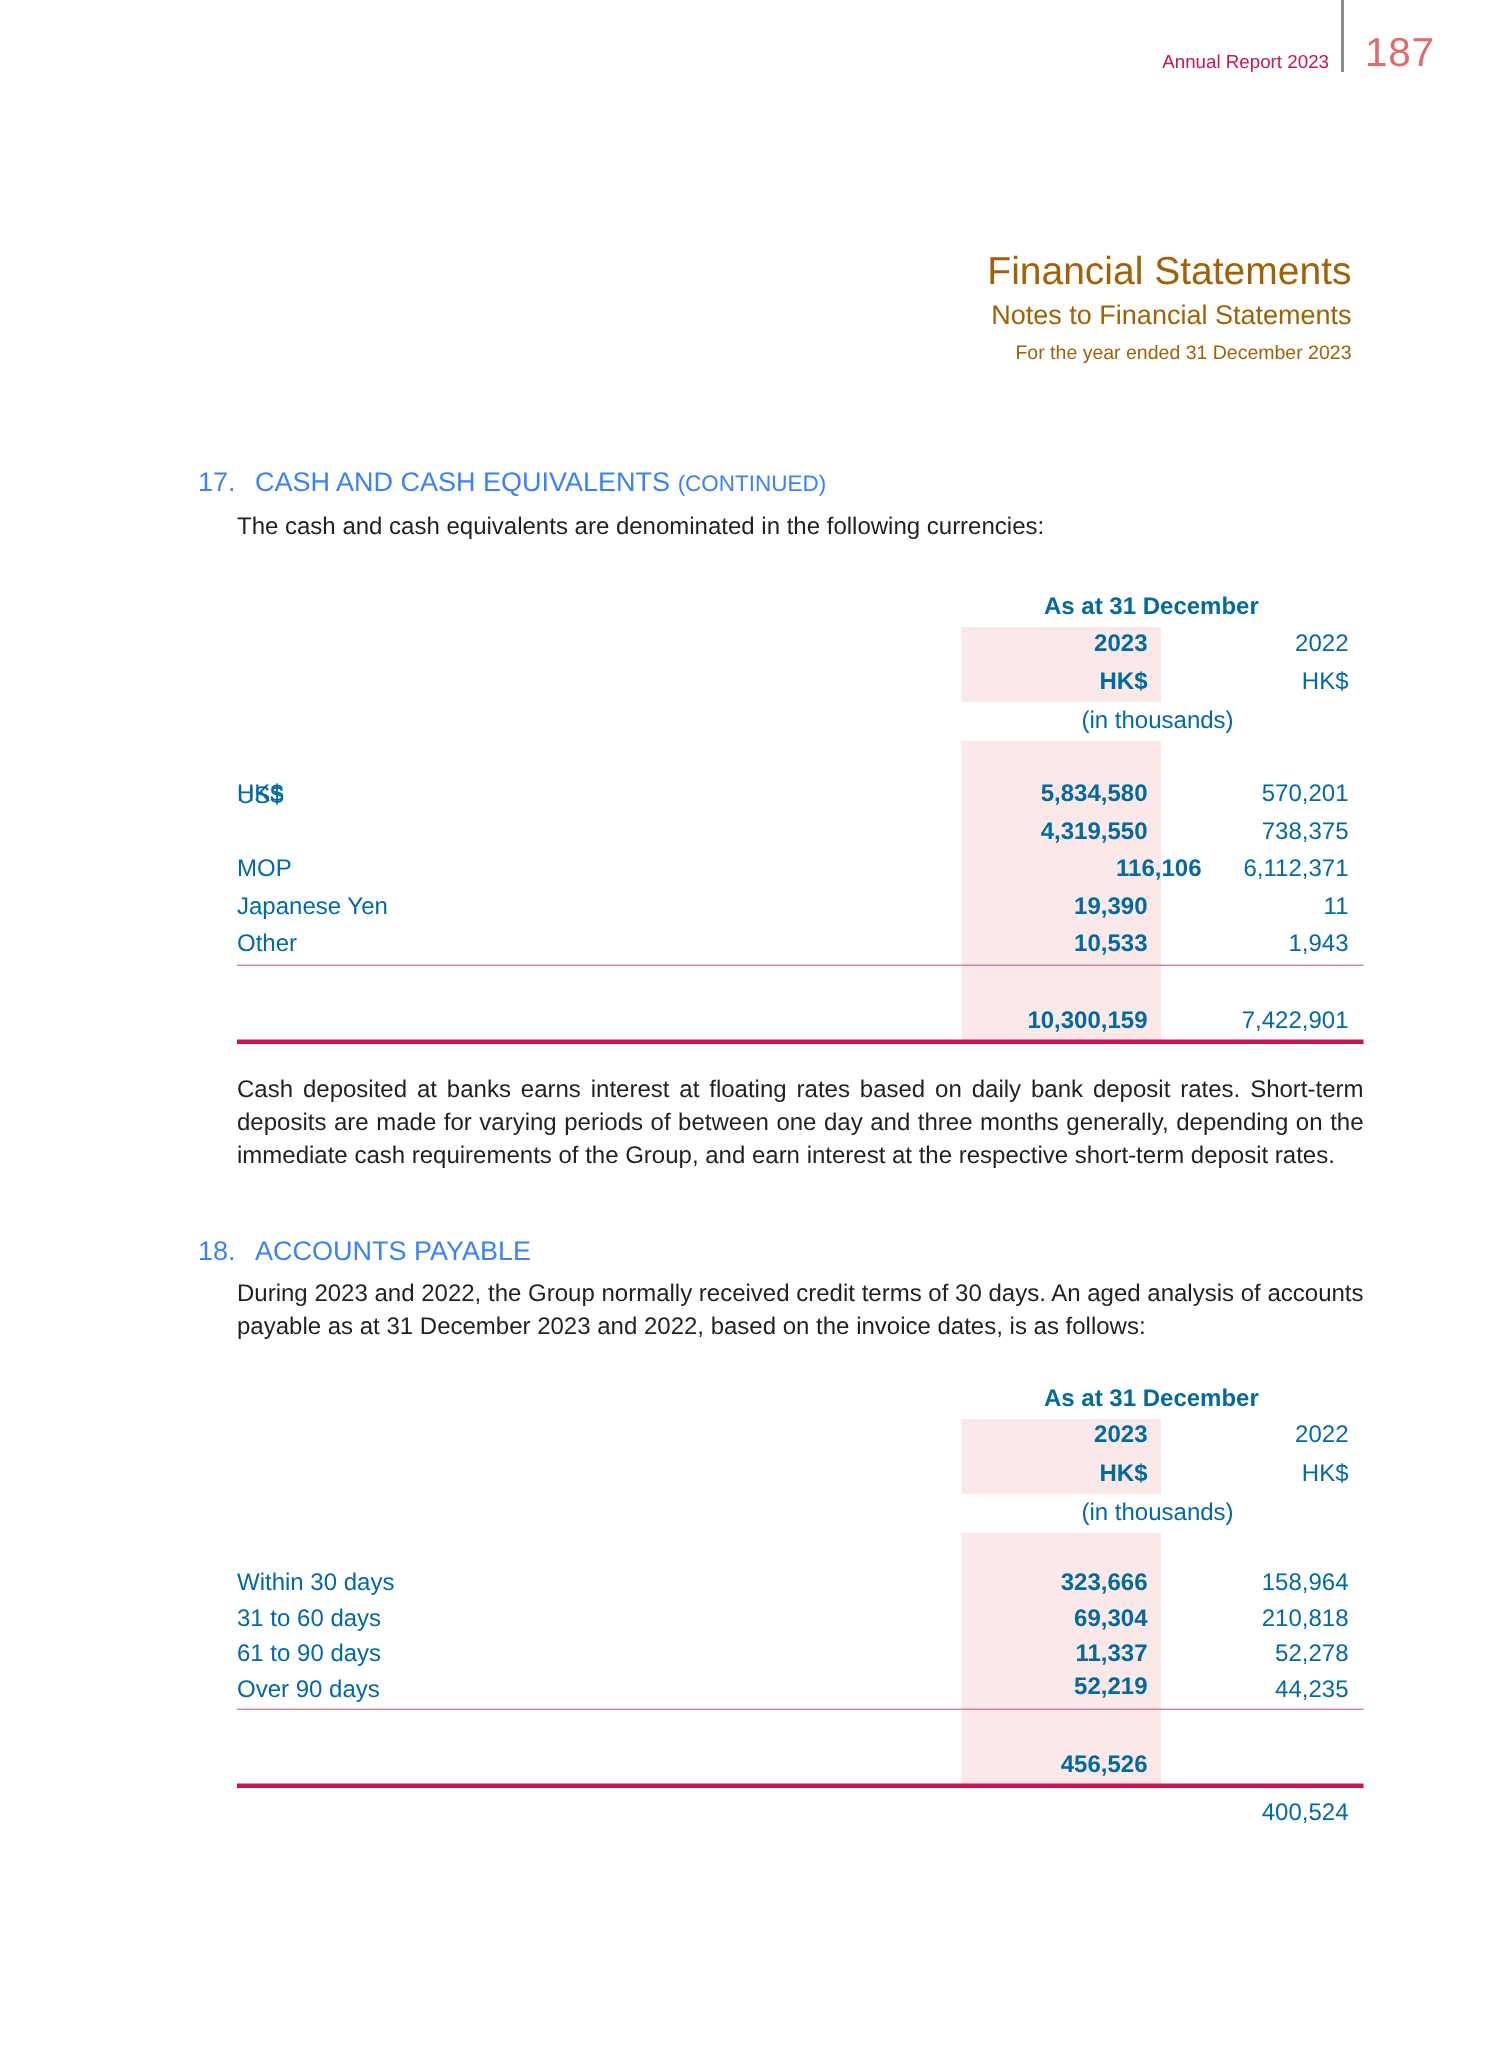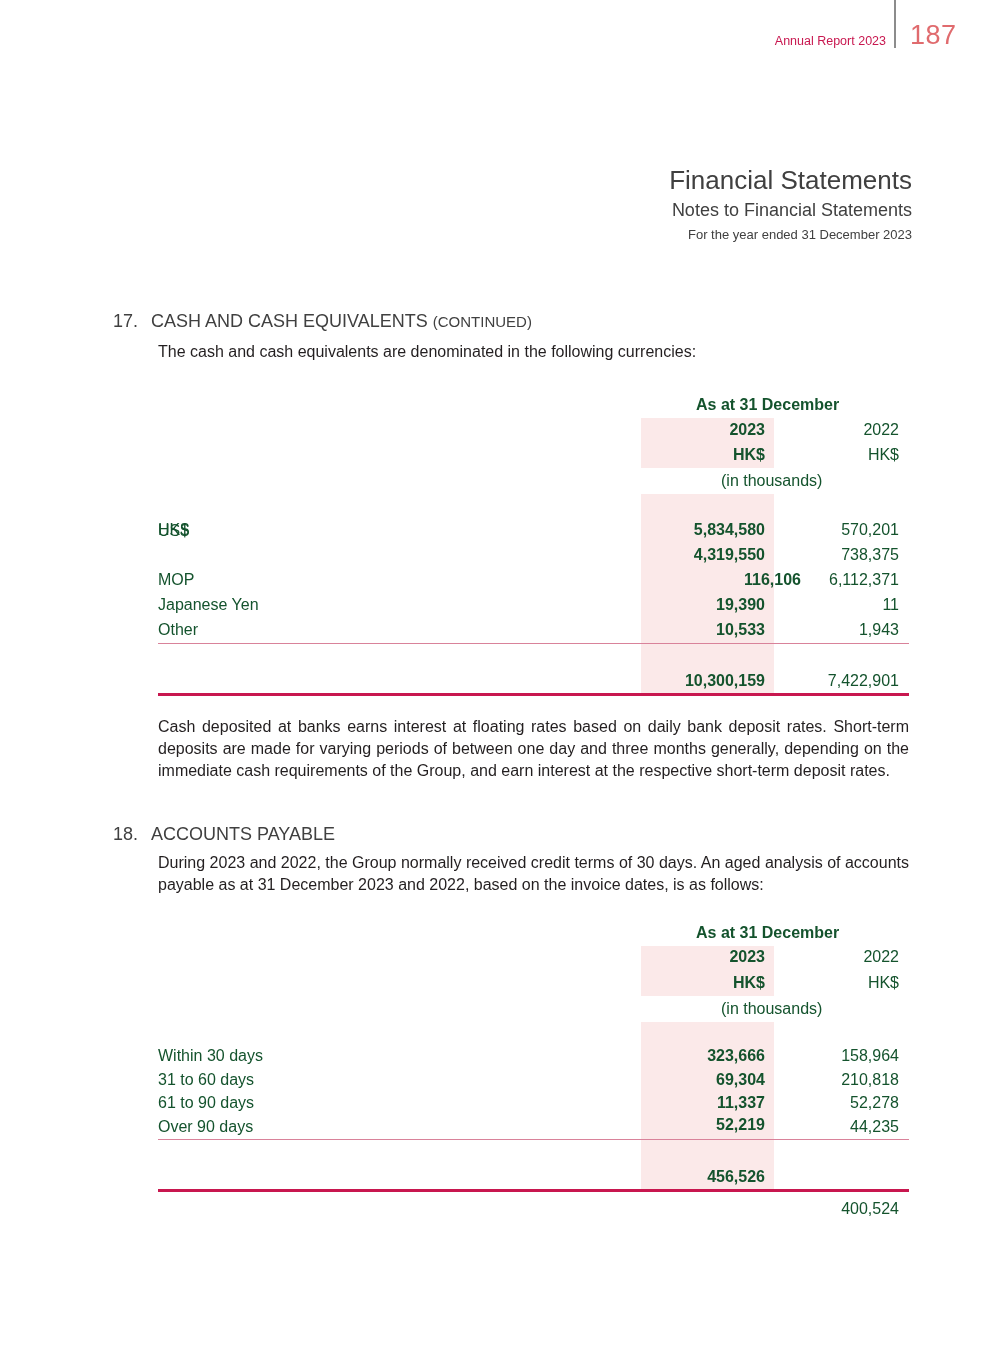--- a/index.html
+++ b/index.html
@@ -2,31 +2,31 @@
 <html><head>
 <meta charset="utf-8">
 <style>
   html, body { margin: 0; padding: 0; background: #ffffff; }
   body { width: 1006px; height: 1365px; position: relative; overflow: hidden;
          font-family: "Liberation Sans", "DejaVu Sans", sans-serif; color: #231f20; }
   .abs { position: absolute; }
   .runhead { top: 34px; right: 120px; font-size: 12.5px; color: #c8174f; }
   .vrule { left: 894px; top: 0; width: 1.5px; height: 48px; background: #8c8c8c; }
   .pageno { left: 910px; top: 20px; font-size: 27px; color: #e06b6e; letter-spacing: 0.5px; }
-  .hdr { right: 94px; text-align: center; color: #404040; }
+  .hdr { right: 105px; text-align: center; color: #a16207; }
   .h1 { top: 165px; font-size: 26px; }
   .h2 { top: 200px; font-size: 18px; }
   .h3 { top: 227px; font-size: 13px; }
-  .sec-title { left: 113px; font-size: 18px; color: #404040; }
+  .sec-title { left: 132px; font-size: 18px; color: #3b82f6; }
   .sec-title .num { display: inline-block; width: 38px; }
   .sec-title .cont { font-size: 15px; }
   .para { left: 158px; width: 751px; font-size: 16px; line-height: 22px; color: #231f20; }
   .justify { text-align: justify; }
   .hl { background: #fbe9e9; width: 133px; left: 641px; }
-  .cell { font-size: 16px; color: #14532d; }
+  .cell { font-size: 16px; color: #0369a1; }
   .c-label { left: 158px; }
   .c-2023 { left: 641px; width: 124px; text-align: right; font-weight: bold; }
   .c-2022 { left: 774px; width: 125px; text-align: right; }
   .c-center { left: 641px; width: 268px; text-align: center; }
   .bold { font-weight: bold; }
   .thin { left: 158px; width: 751px; height: 1px; background: #d9829a; }
   .thick { left: 158px; width: 751px; height: 3px; background: #c8174f; }
 </style>
 </head>
 <body>

